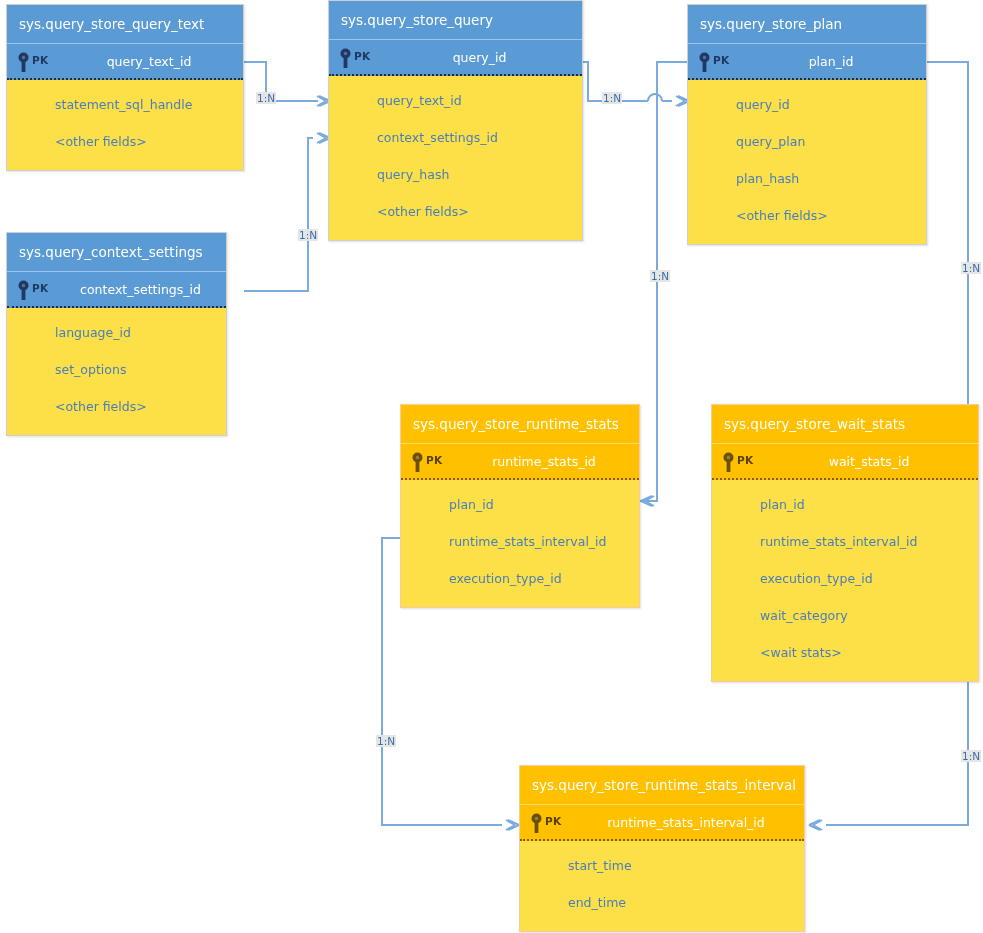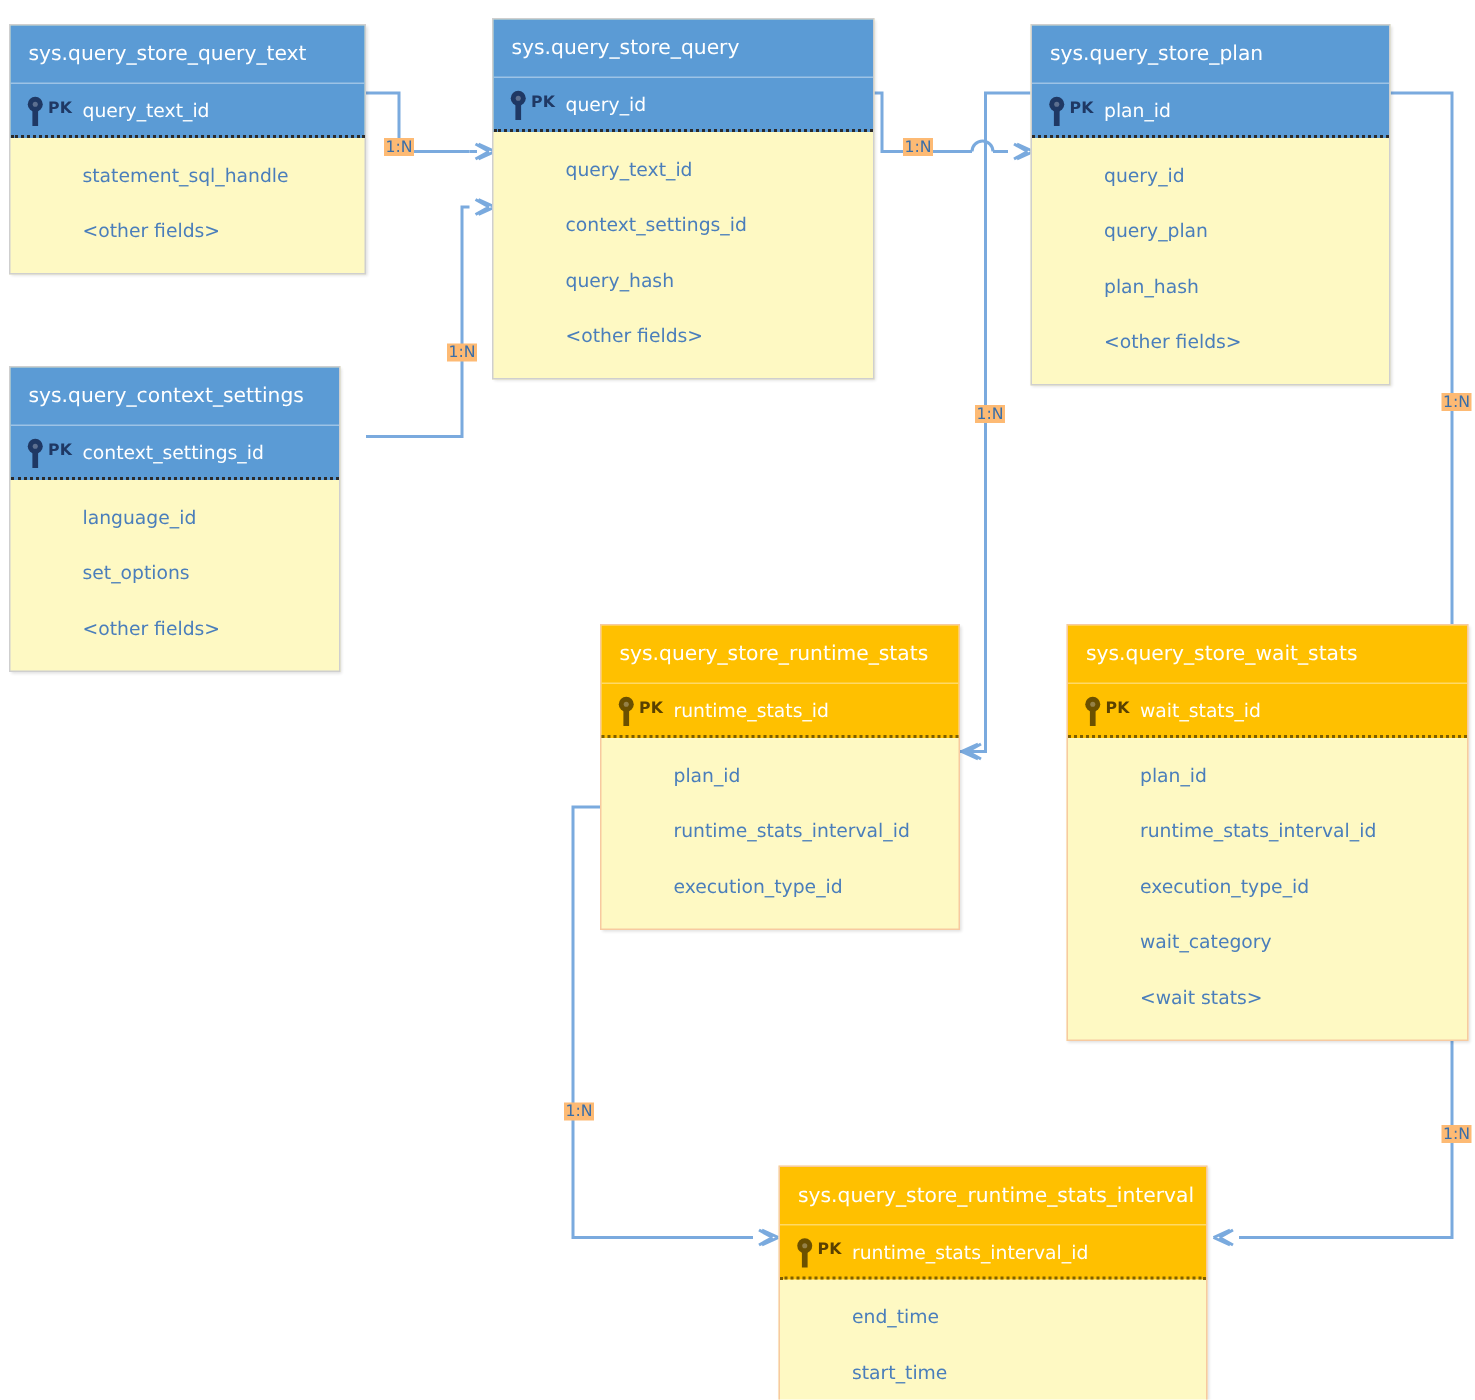--- a/index.html
+++ b/index.html
@@ -5,28 +5,28 @@
   html,body{margin:0;padding:0;background:#ffffff;}
   body{width:983px;height:933px;position:relative;overflow:hidden;
        font-family:"DejaVu Sans","Liberation Sans",sans-serif;}
 
   #canvas{position:absolute;left:0;top:0;width:983px;height:933px;}
 
   svg.links{position:absolute;left:0;top:0;width:983px;height:933px;
             pointer-events:none;}
 
   .entity{position:absolute;box-sizing:border-box;
-          background:#fef9c3;border:1px solid #d4d4d4;
-          box-shadow:1px 1px 2px rgba(0,0,0,0.13);margin-top:12px;}
+          background:#fde047;border:1px solid #d4d4d4;
+          box-shadow:1px 1px 2px rgba(0,0,0,0.13);}
 
   .ent-title{box-sizing:border-box;height:39px;line-height:39px;
              padding-left:12px;color:#ffffff;font-size:13.5px;
              white-space:nowrap;overflow:hidden;}
   .ent-pk{box-sizing:border-box;height:36px;position:relative;
-          display:flex;align-items:center;}
+          display:flex;align-items:center;justify-content:center;}
   .ent-pk .pklabel{font-size:10.5px;font-weight:bold;
                    position:absolute;left:25px;top:10px;letter-spacing:.2px;}
   .ent-pk .pkname{margin-left:48px;font-size:12.5px;color:#ffffff;
                   white-space:nowrap;}
   .ent-body{box-sizing:border-box;padding-top:6px;padding-bottom:10px;}
   .ent-field{box-sizing:border-box;height:37px;line-height:37px;
              padding-left:48px;font-size:12.5px;color:#4a7ebb;
              white-space:nowrap;}
 
   
@@ -40,21 +40,21 @@
   .orange .ent-title{background:#ffc000;border-bottom:1px solid #ffd966;}
   .orange .ent-pk{background:#ffc000;
                   border-bottom:2px dotted #7f5f00;}
   .orange .ent-pk .pklabel{color:#5a4100;}
   .orange .ent-pk .pkname{color:#ffffff;}
   .orange{border-color:#f7caa0;}
 
   .keyicon{position:absolute;left:10px;top:8px;width:13px;height:21px;}
 
   .relcount{position:absolute;font-size:10.5px;color:#3a6ea8;
-            background:#fdba74;padding:0 1px;white-space:nowrap;}
+            background:#e5e5e5;padding:0 1px;white-space:nowrap;}
 </style>
 </head>
 <body>
 
 <div id="canvas">
 
   <svg class="links" viewBox="0 0 983 933" width="983" height="933">
     <defs>
       <g id="crow">
         <path d="M0,0 L-11,-5 M0,0 L-11,5 M-4,0 L-13,-5 M-4,0 L-13,5" stroke="#7aaade" stroke-width="2" fill="none"></path>
@@ -210,22 +210,22 @@
       <div class="ent-pk">
         <svg class="keyicon" viewBox="0 0 13 21">
           <circle cx="6.5" cy="5.5" r="5" fill="#6b5000"></circle>
           <rect x="4.6" y="8" width="3.8" height="12" fill="#6b5000"></rect>
           <circle cx="6.5" cy="5.5" r="1.7" fill="rgba(255,255,255,0.28)"></circle>
         </svg>
         <span class="pklabel">PK</span>
         <span class="pkname">runtime_stats_interval_id</span>
       </div>
       <div class="ent-body">
+        <div class="ent-field">start_time</div>
         <div class="ent-field">end_time</div>
-        <div class="ent-field">start_time</div>
       </div>
     </div>
     <div class="relcount" style="left: 256px; top: 92px;">1:N</div>
     <div class="relcount" style="left: 298px; top: 229px;">1:N</div>
     <div class="relcount" style="left: 602px; top: 92px;">1:N</div>
     <div class="relcount" style="left: 650px; top: 270px;">1:N</div>
     <div class="relcount" style="left: 961px; top: 262px;">1:N</div>
     <div class="relcount" style="left: 376px; top: 735px;">1:N</div>
     <div class="relcount" style="left: 961px; top: 750px;">1:N</div>
   </div>

